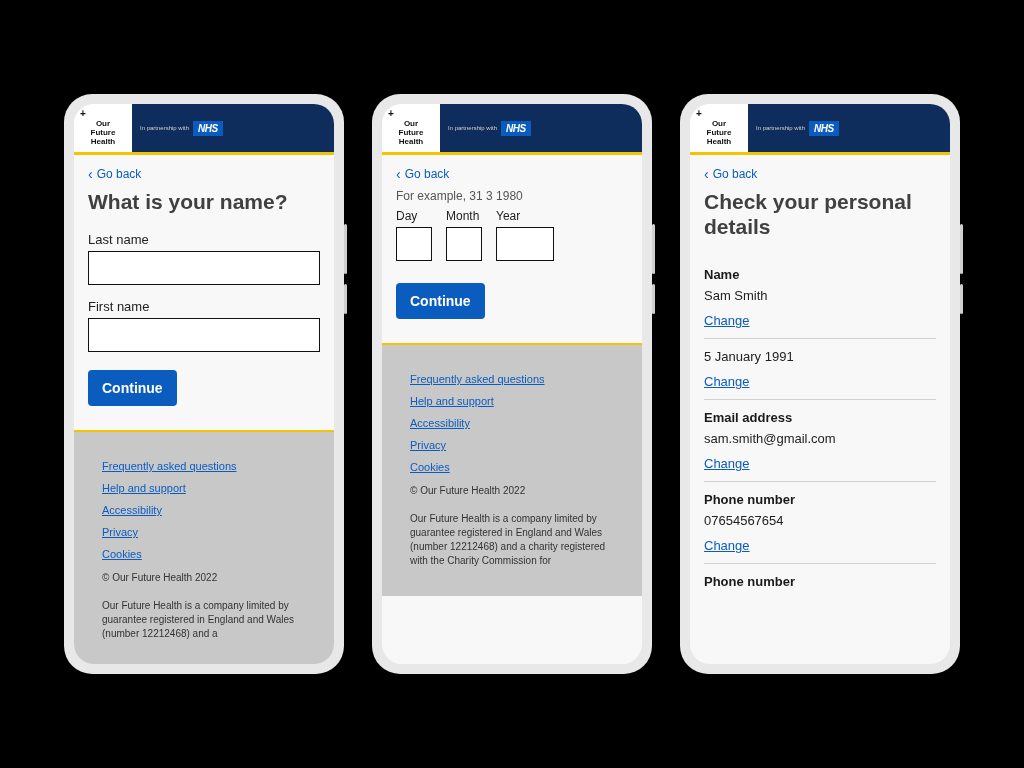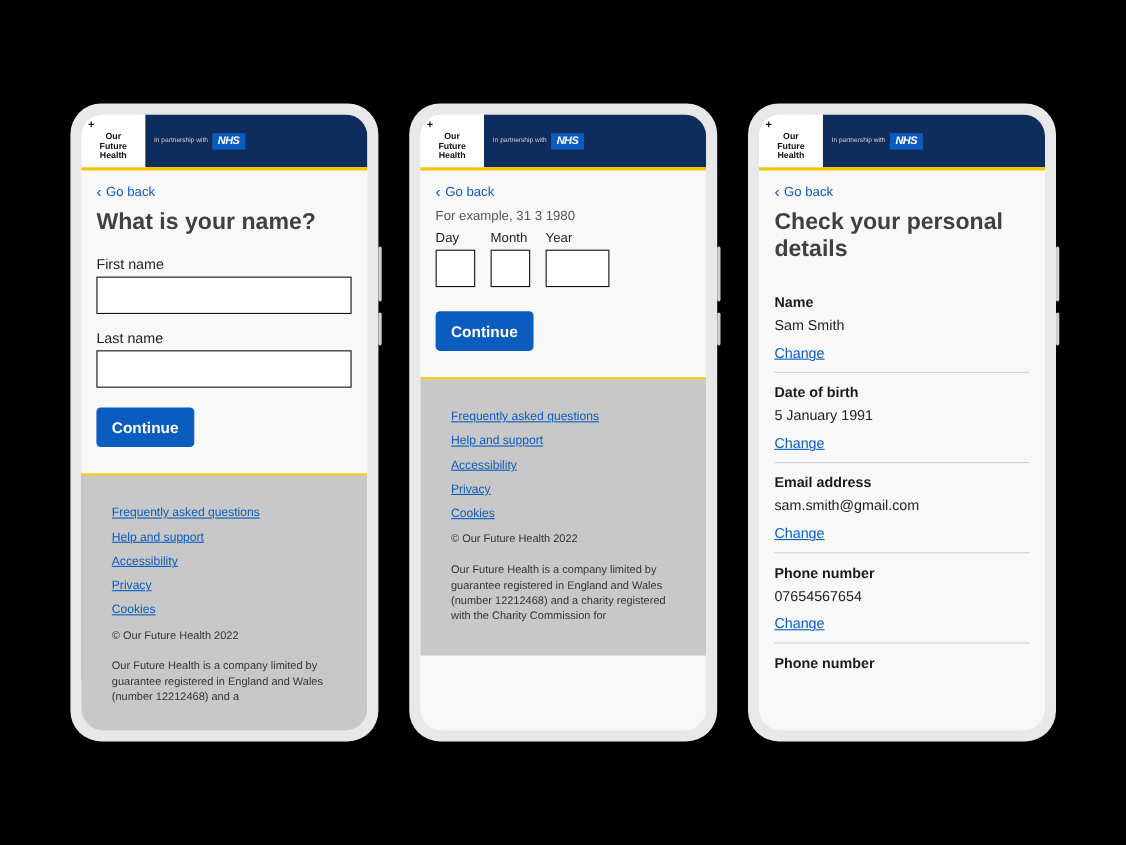--- a/index.html
+++ b/index.html
@@ -247,25 +247,25 @@
       </div>
     </div>
     <div class="yellow-bar"></div>
     <div class="content">
       <div class="back-link">
         <span class="chevron-left">‹</span>
         <span>Go back</span>
       </div>
       <h1 class="page-title">What is your name?</h1>
       <div class="form-group">
+        <div class="label">Last name</div>
+        <input class="input" style="">
+      </div>
+      <div class="form-group">
         <div class="label">First name</div>
-        <input class="input" style="">
-      </div>
-      <div class="form-group">
-        <div class="label">Last name</div>
         <input class="input" style="">
       </div>
       <button class="btn">Continue</button>
       <div class="footer-bar"></div>
       <div class="footer">
         <div class="footer-link">Frequently asked questions</div>
         <div class="footer-link">Help and support</div>
         <div class="footer-link">Accessibility</div>
         <div class="footer-link">Privacy</div>
         <div class="footer-link">Cookies</div>
@@ -352,21 +352,20 @@
       </div>
       <h1 class="page-title">Check your personal details</h1>
 
       <div class="summary-block">
         <div class="summary-label">Name</div>
         <div class="summary-value">Sam Smith</div>
         <div class="change-link">Change</div>
       </div>
 
       <div class="summary-block">
-        <div class="summary-label">Date of birth</div>
         <div class="summary-value">5 January 1991</div>
         <div class="change-link">Change</div>
       </div>
 
       <div class="summary-block">
         <div class="summary-label">Email address</div>
         <div class="summary-value">sam.smith@gmail.com</div>
         <div class="change-link">Change</div>
       </div>
 

